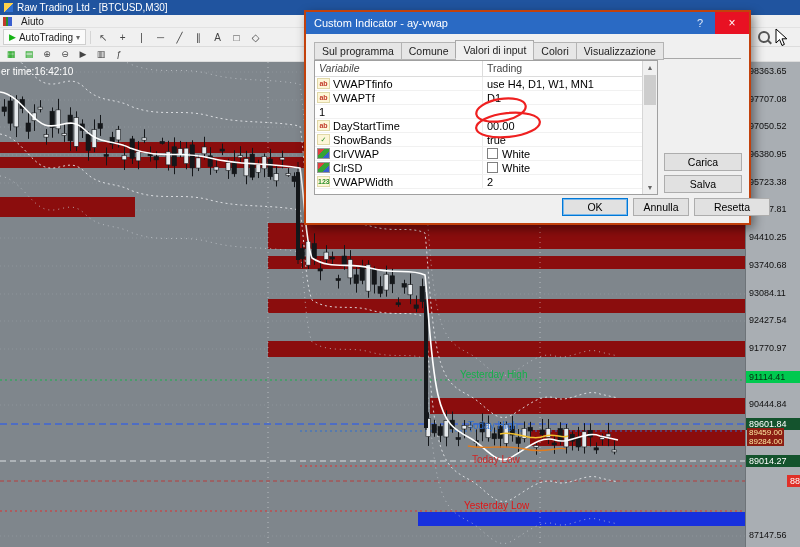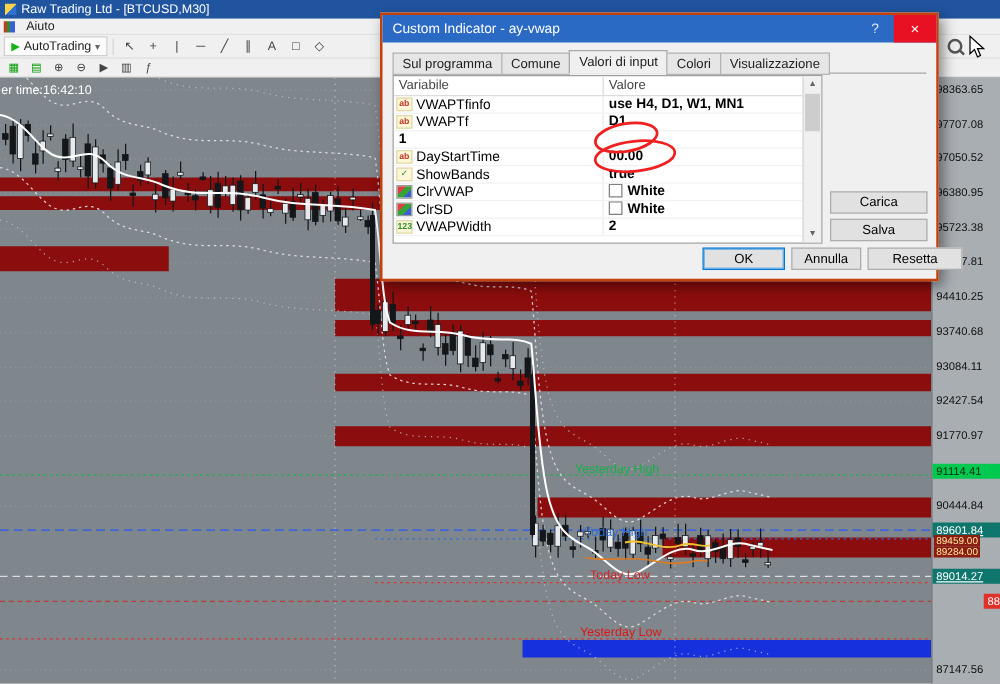--- a/index.html
+++ b/index.html
@@ -42,46 +42,46 @@
   .vwap{stroke:#ffffff;stroke-width:1.6;fill:none;}
   .sd{stroke:#e3e6e9;stroke-width:1;stroke-dasharray:2,3;fill:none;opacity:.9;}
   .sd2{stroke:#c7cbd0;stroke-width:1;stroke-dasharray:1,4;fill:none;opacity:.75;}
   text.chart-label{font-family:"Liberation Sans",sans-serif;font-size:10px;}
 
   
   .axis{position:absolute;right:0;top:0;width:55px;height:485px;background:#a9aeb3;
     border-left:1px solid #6d7378;box-sizing:border-box;}
   .axis-label{position:absolute;left:3px;font-size:9px;color:#101010;line-height:11px;white-space:nowrap;}
   .axis-label.green{left:0;right:0;background:#00c94f;color:#062b10;padding-left:3px;height:12px;line-height:12px;}
-  .axis-label.blue{left:0;right:0;background:#0f766e;color:#fff;padding-left:3px;height:12px;line-height:12px;text-decoration:underline;}
+  .axis-label.blue{left:0;right:0;background:#14532d;color:#fff;padding-left:3px;height:12px;line-height:12px;}
   .axis-label.red{left:0;right:0;background:#e03028;color:#fff;padding-left:3px;height:12px;line-height:12px;margin-left:41px;}
   .axis-label.small{left:1px;background:#8b1d12;color:#ffe9a0;font-size:8px;height:9px;line-height:9px;padding:0 2px;}
 
   
   .dialog{position:absolute;left:304px;top:10px;width:443px;height:211px;background:#f0f0f0;
     border:2px solid #c2410c;box-shadow:3px 4px 10px rgba(0,0,0,.45);z-index:10;font-size:11px;}
   .dlg-title{position:absolute;left:0;top:0;right:0;height:22px;background:#2a6ac4;color:#fff;
     line-height:22px;padding-left:8px;box-sizing:border-box;}
   .help-btn{position:absolute;right:34px;top:0;width:30px;height:22px;text-align:center;color:#dfe8f5;}
   .close-btn{position:absolute;right:0;top:0;width:34px;height:22px;background:#e81123;color:#fff;
     text-align:center;line-height:22px;font-size:12px;}
   .dlg-tabs{position:absolute;left:8px;top:27px;right:8px;height:19px;border-bottom:1px solid #a8a8a8;}
   .tab{display:inline-block;padding:2px 7px 2px;border:1px solid #b4b4b4;background:#e6e6e6;color:#222;
     margin-right:-1px;position:relative;top:2px;font-size:10.5px;}
   .tab.active{background:#f0f0f0;border-color:#a8a8a8;border-bottom:1px solid #f0f0f0;top:1px;padding-top:3px;}
   .param-table{position:absolute;left:8px;top:48px;width:344px;height:135px;background:#fff;
     border:1px solid #a0a0a0;box-sizing:border-box;overflow:hidden;}
   .pt-head{display:flex;height:15px;border-bottom:1px solid #dcdcdc;color:#444;padding-right:15px;}
   .pt-head div{padding-left:4px;line-height:15px;font-size:10.5px;}
-  .pt-head .h-name{width:168px;border-right:1px solid #dcdcdc;box-sizing:border-box;}
+  .pt-head .h-name{width:168px;border-right:1px solid #dcdcdc;box-sizing:border-box;font-style:italic;}
   .pt-head .h-value{flex:1;}
   .pt-row{display:flex;height:14px;box-sizing:border-box;border-bottom:1px solid #f1f1f1;padding-right:15px;}
   .pt-name{width:168px;box-sizing:border-box;border-right:1px solid #ececec;display:flex;align-items:center;
     overflow:hidden;color:#000;}
-  .pt-value{flex:1;display:flex;align-items:flex-start;padding-left:4px;overflow:hidden;color:#000;font-weight:bold;}
+  .pt-value{flex:1;display:flex;align-items:center;padding-left:4px;overflow:hidden;color:#000;}
   .pt-icon{width:13px;height:11px;margin:0 3px 0 2px;background:#fdf6d8;border:1px solid #e0d8a8;
     box-sizing:border-box;font-size:7px;line-height:9px;text-align:center;flex:none;font-weight:bold;}
   .pt-icon.ab{color:#c23a2a;}
   .pt-icon.num{color:#2a8f2a;}
   .pt-icon.bool{color:#2a8f2a;}
   .pt-icon.color{background:linear-gradient(135deg,#e04040 33%,#35a435 33% 66%,#3a5fd0 66%);border-color:#999;}
   .swatch{width:11px;height:11px;border:1px solid #808080;box-sizing:border-box;margin-right:4px;flex:none;}
   .pt-scroll{position:absolute;right:0;top:0;bottom:0;width:15px;background:#f0f0f0;border-left:1px solid #d6d6d6;
     box-sizing:border-box;}
   .pt-scroll .arr{height:13px;text-align:center;font-size:7px;color:#666;line-height:13px;}
@@ -458,21 +458,21 @@
     <div class="dlg-title">
       <span>Custom Indicator - ay-vwap</span>
       <span class="help-btn">?</span>
       <span class="close-btn">×</span>
     </div>
     <div class="dlg-tabs" id="dlgTabs"><span class="tab">Sul programma</span><span class="tab">Comune</span><span class="tab active">Valori di input</span><span class="tab">Colori</span><span class="tab">Visualizzazione</span></div>
 
     <div class="param-table">
       <div class="pt-head">
         <div class="h-name">Variabile</div>
-        <div class="h-value">Valore</div>
+        <div class="h-value">Trading</div>
       </div>
       <div id="ptRows">
           <div class="pt-row">
             <div class="pt-name">
               <span class="pt-icon ab">ab</span>
               <span>VWAPTfinfo</span>
             </div>
             <div class="pt-value">
               <span>use H4, D1, W1, MN1</span>
             </div>

